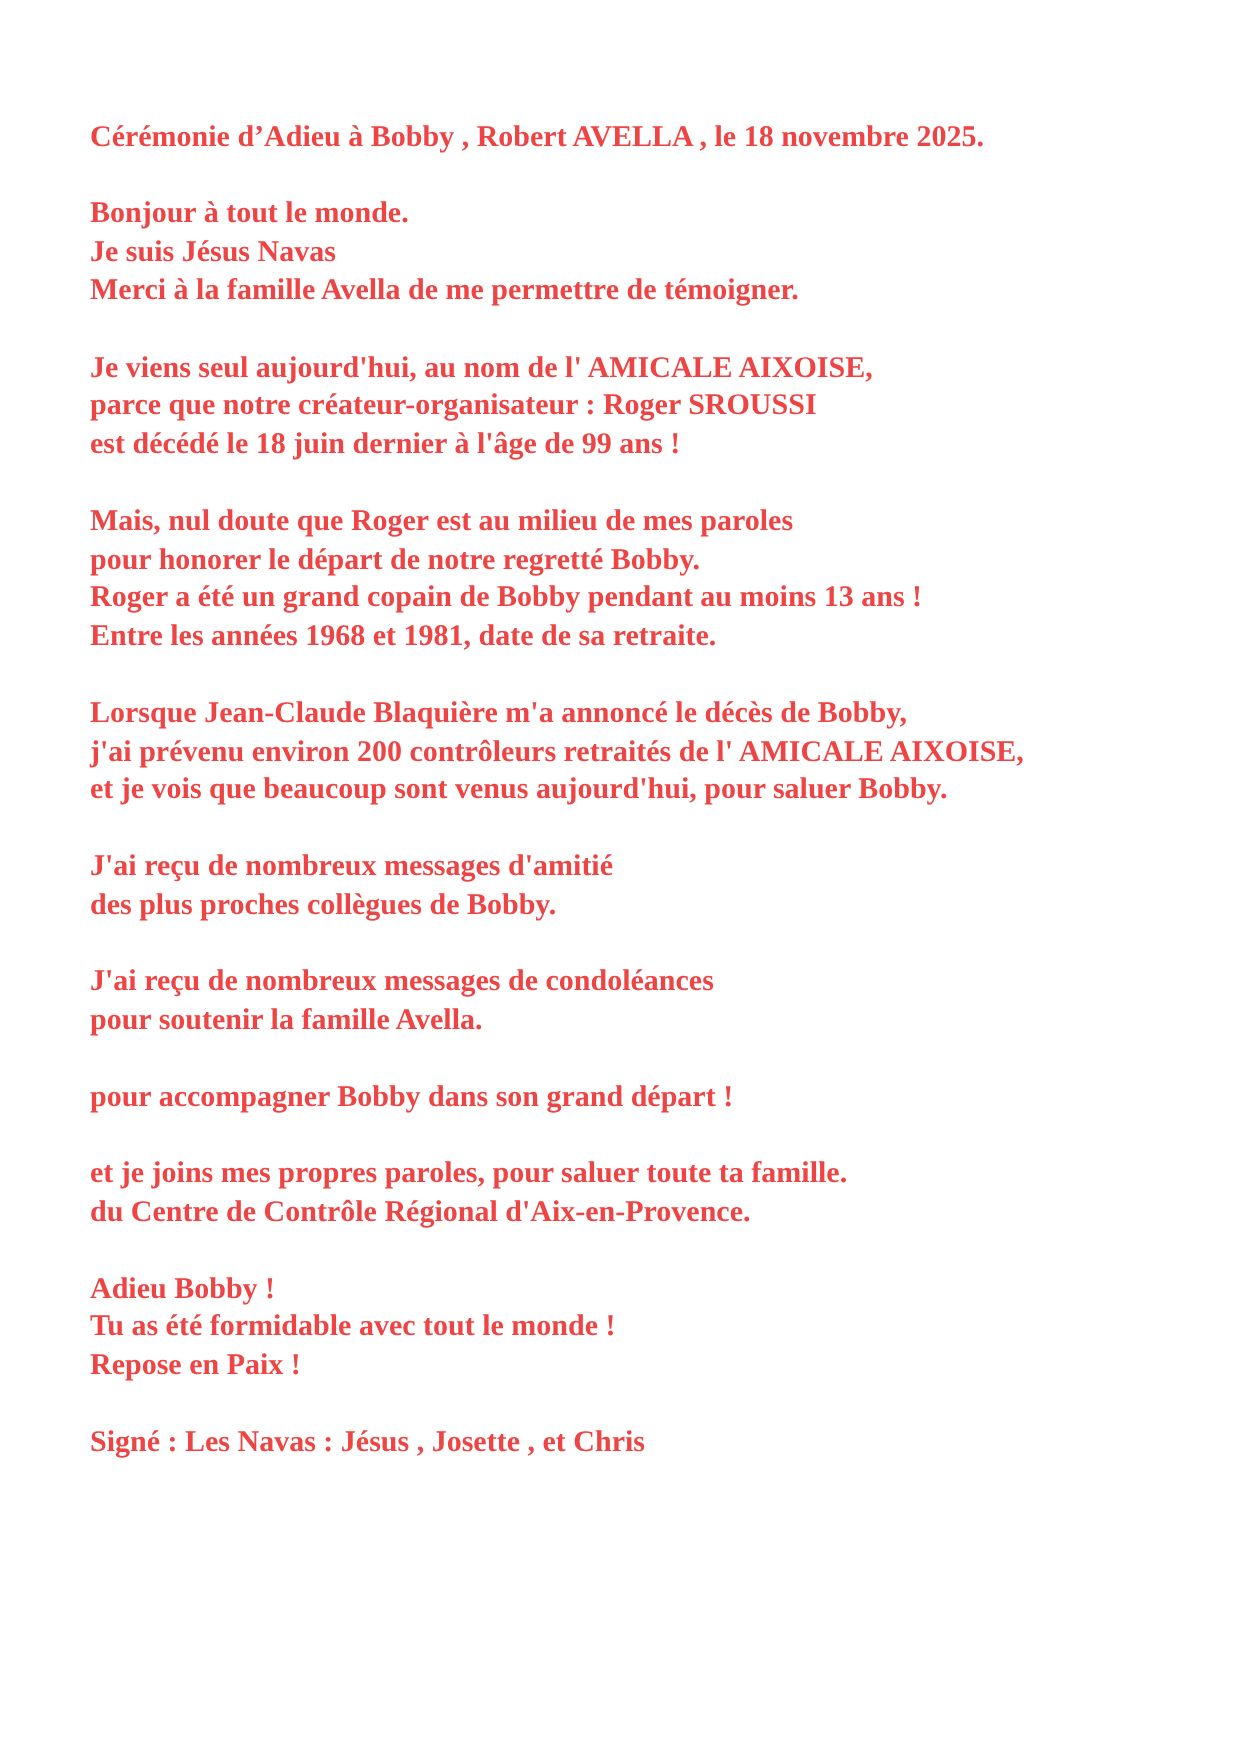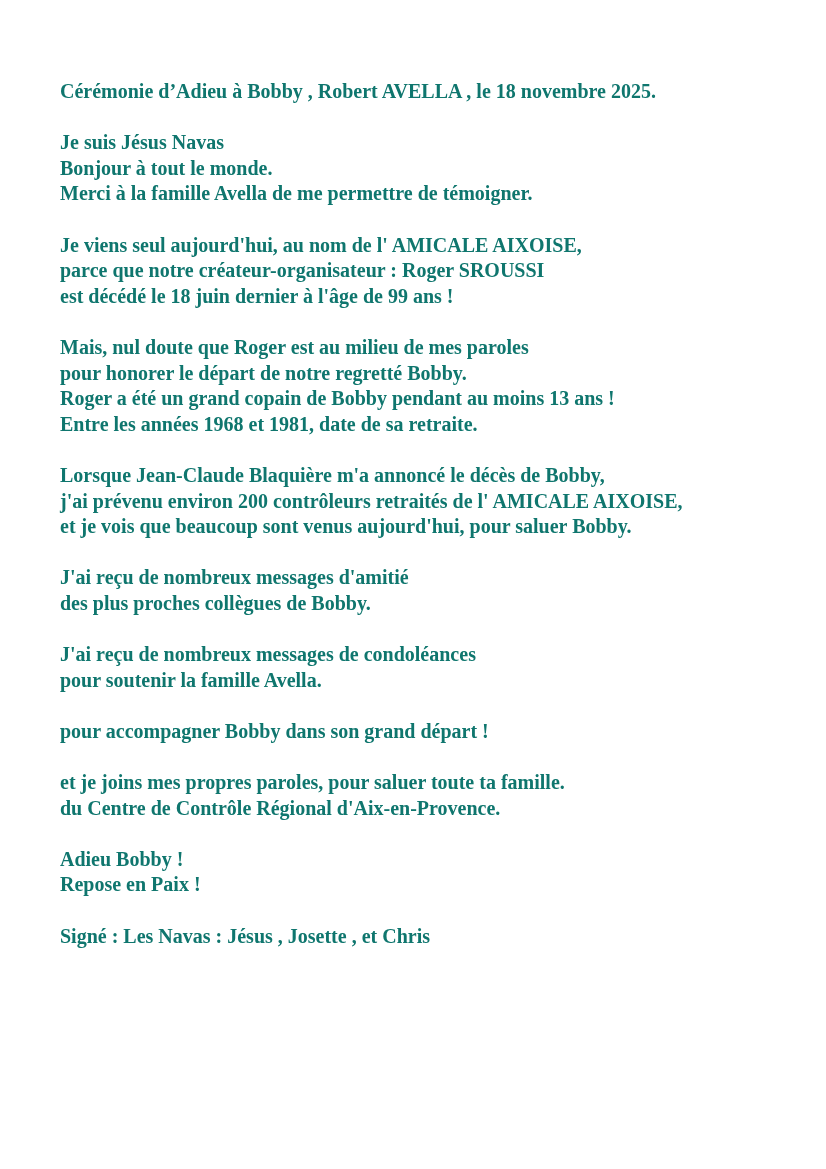--- a/index.html
+++ b/index.html
@@ -15,40 +15,40 @@
   .page {
     box-sizing: border-box;
     width: 826px;
     height: 1169px;
     background: #ffffff;
     padding: 79px 40px 0 60px;
     font-family: "Liberation Serif", "DejaVu Serif", serif;
     font-weight: bold;
     font-size: 20px;
     line-height: 25.6px;
-    color: #0f766e;
+    color: #ef4444;
   }
   .para {
     margin: 0 0 25.6px 0;
   }
   .line {
     white-space: pre;
   }
 </style>
 </head>
 <body>
 
 <div class="page">
   <div id="doc-body">
       <div class="para">
         <div class="line">Cérémonie d’Adieu à Bobby , Robert AVELLA , le 18 novembre 2025.</div>
       </div>
       <div class="para">
+        <div class="line">Bonjour à tout le monde.</div>
         <div class="line">Je suis Jésus Navas</div>
-        <div class="line">Bonjour à tout le monde.</div>
         <div class="line">Merci à la famille Avella de me permettre de témoigner.</div>
       </div>
       <div class="para">
         <div class="line">Je viens seul aujourd'hui, au nom de l' AMICALE AIXOISE,</div>
         <div class="line">parce que notre créateur-organisateur : Roger SROUSSI</div>
         <div class="line">est décédé le 18 juin dernier à l'âge de 99 ans !</div>
       </div>
       <div class="para">
         <div class="line">Mais, nul doute que Roger est au milieu de mes paroles</div>
         <div class="line">pour honorer le départ de notre regretté Bobby.</div>
@@ -70,19 +70,20 @@
       </div>
       <div class="para">
         <div class="line">pour accompagner Bobby dans son grand départ !</div>
       </div>
       <div class="para">
         <div class="line">et je joins mes propres paroles, pour saluer toute ta famille.</div>
         <div class="line">du Centre de Contrôle Régional d'Aix-en-Provence.</div>
       </div>
       <div class="para">
         <div class="line">Adieu Bobby !</div>
+        <div class="line">Tu as été formidable avec tout le monde !</div>
         <div class="line">Repose en Paix !</div>
       </div>
       <div class="para">
         <div class="line">Signé : Les Navas : Jésus , Josette , et Chris</div>
       </div>
     </div>
 </div>
 
 </body></html>

